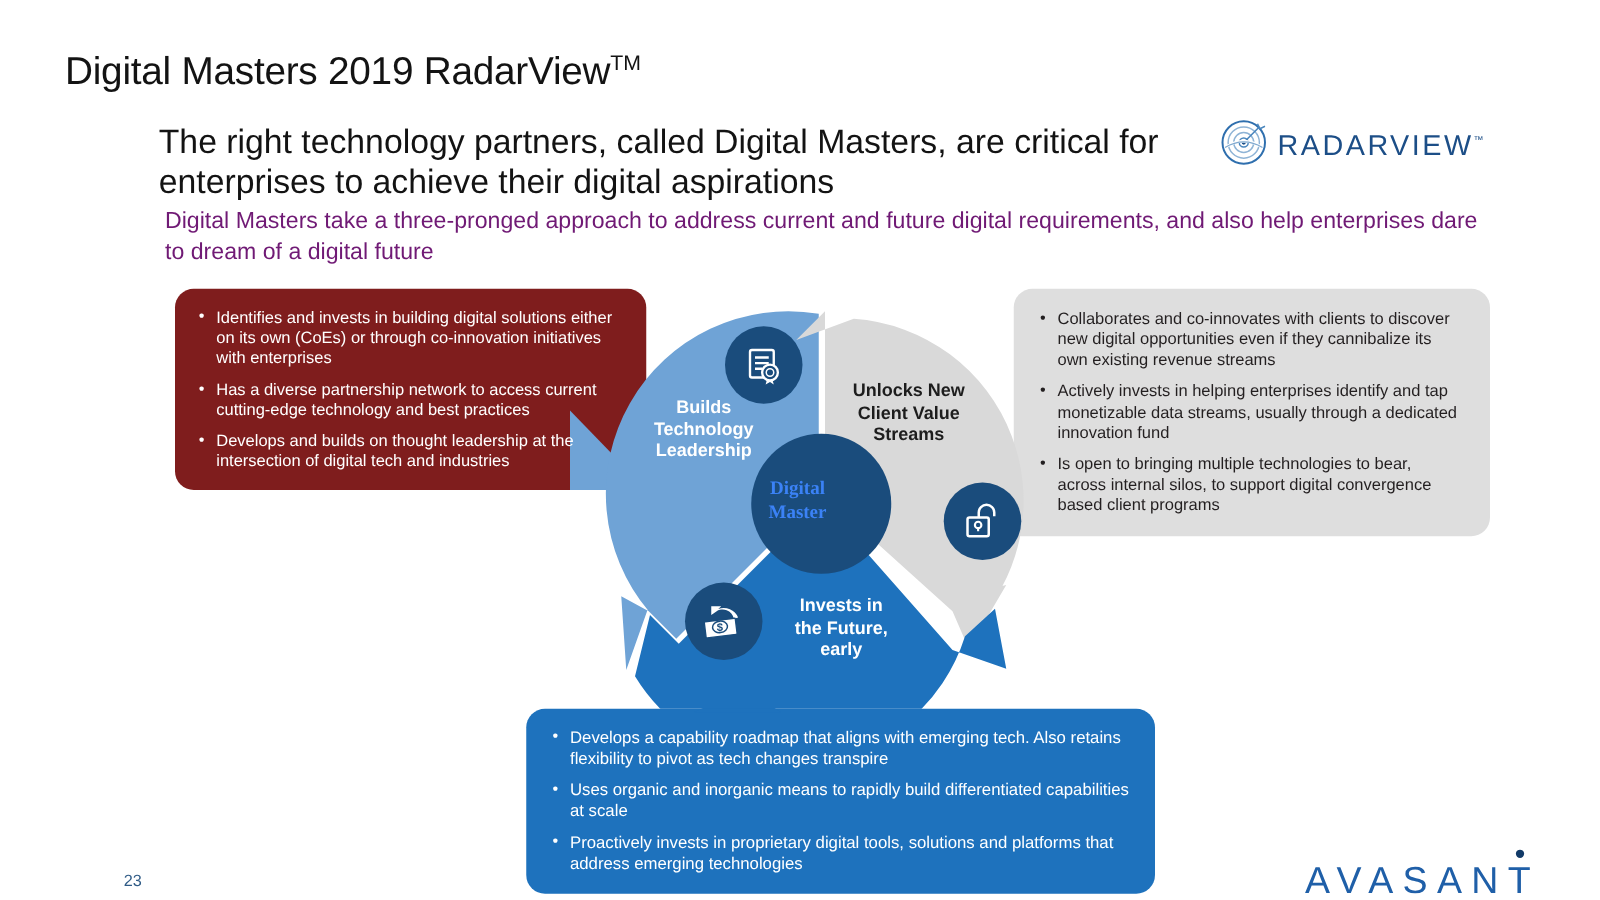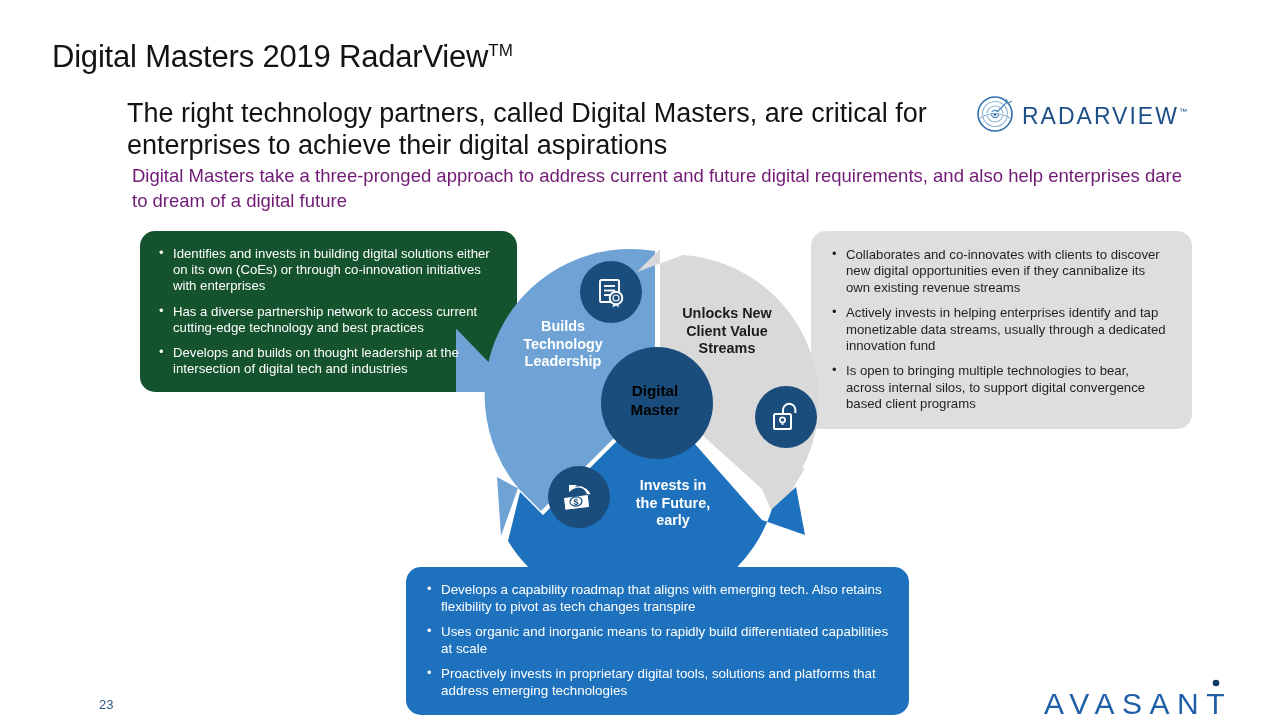--- a/index.html
+++ b/index.html
@@ -107,21 +107,21 @@
     top: -1px;
     font-size: 13px;
   }
 
   
   #callout-left {
     left: 140px;
     top: 216px;
     width: 377px;
     padding: 15px 16px 15px 18px;
-    background: #14532d;
+    background: #7f1d1d;
     color: #ffffff;
     font-size: 13.2px;
     line-height: 16.2px;
     border-top-right-radius: 15px;
     border-bottom-right-radius: 0px;
   }
   #callout-left .tail {
     position: absolute;
     right: -1px;
     bottom: 0;
@@ -148,21 +148,21 @@
     left: -1px;
     bottom: 0;
     width: 54px;
     height: 60px;
     background: #dedede;
     clip-path: polygon(100% 0%, 100% 100%, 0% 100%);
   }
 
   
   #callout-bottom {
-    left: 406px;
+    left: 421px;
     top: 552px;
     width: 503px;
     padding: 15px 18px 15px 20px;
     background: #1e72bd;
     color: #ffffff;
     font-size: 13.4px;
     line-height: 16.6px;
   }
   #callout-bottom .tail {
     position: absolute;
@@ -203,26 +203,27 @@
     width: 130px;
     color: #1d1d1d;
   }
   #label-invests {
     left: 140px;
     top: 240px;
     width: 110px;
     color: #ffffff;
   }
   #label-center {
-    left: 113px;
+    left: 96px;
     top: 144px;
     width: 128px;
-    color: #000000;
+    color: #3b82f6;
     font-size: 15.2px;
     line-height: 19px;
+    font-family: Liberation Serif, serif;
   }
 
   .icon-badge {
     position: absolute;
     border-radius: 50%;
     background: #1a4c7c;
     display: flex;
     align-items: center;
     justify-content: center;
   }

